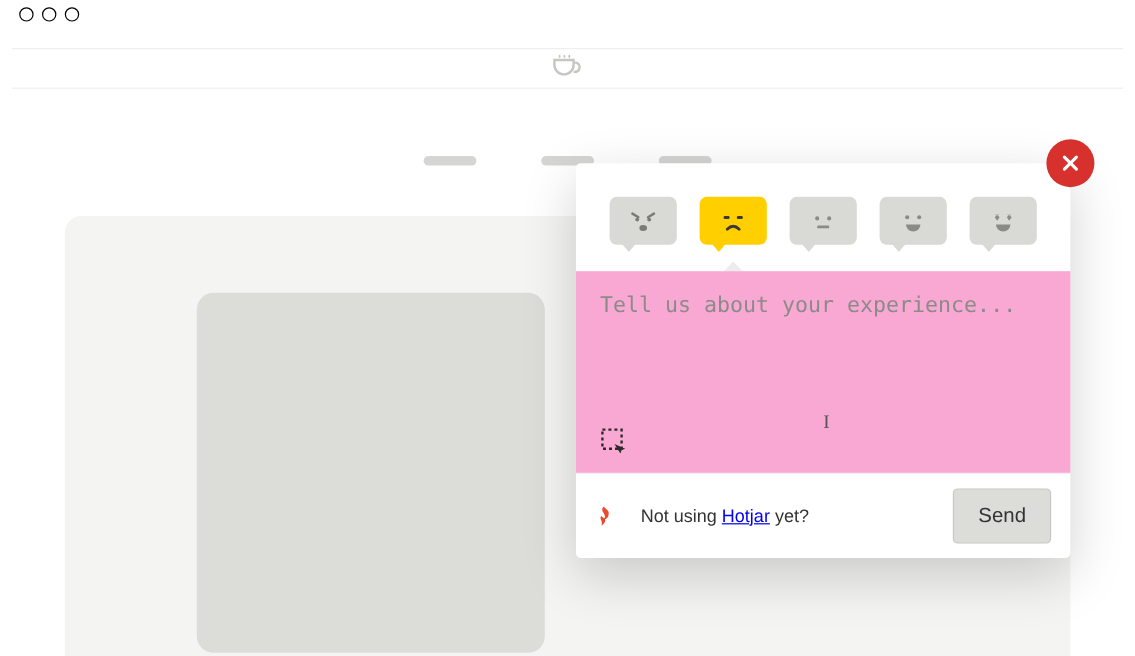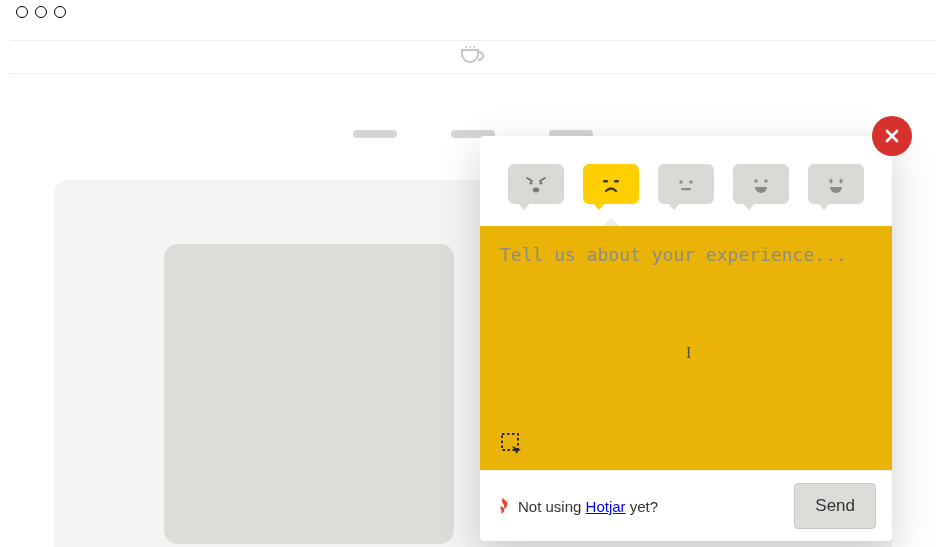--- a/index.html
+++ b/index.html
@@ -145,23 +145,23 @@
     position: absolute;
     bottom: -22px;
     left: 50%;
     transform: translateX(-50%);
     width: 0; height: 0;
     border-left: 8px solid transparent;
     border-right: 8px solid transparent;
     border-bottom: 8px solid #ececea;
   }
   .textarea-wrap {
-    background: #eab308;
+    background: #f9a8d4;
     padding: 18px 20px 14px 20px;
-    height: 244px;
+    height: 168px;
     position: relative;
   }
   .feedback-input {
     width: 100%;
     height: 130px;
     border: none;
     background: transparent;
     resize: none;
     font-size: 18px;
     color: #555;
@@ -187,21 +187,21 @@
   .widget-footer {
     display: flex;
     align-items: center;
     justify-content: space-between;
     padding: 12px 16px;
     border-top: 1px solid #eee;
   }
   .promo {
     display: flex;
     align-items: center;
-    gap: 8px;
+    gap: 24px;
     font-size: 15px;
     color: #333;
   }
   .promo-link { text-decoration: underline; }
   .send-btn {
     background: #dcdcd9;
     border: 1px solid #c8c8c5;
     border-radius: 4px;
     padding: 12px 20px;
     font-size: 17px;

